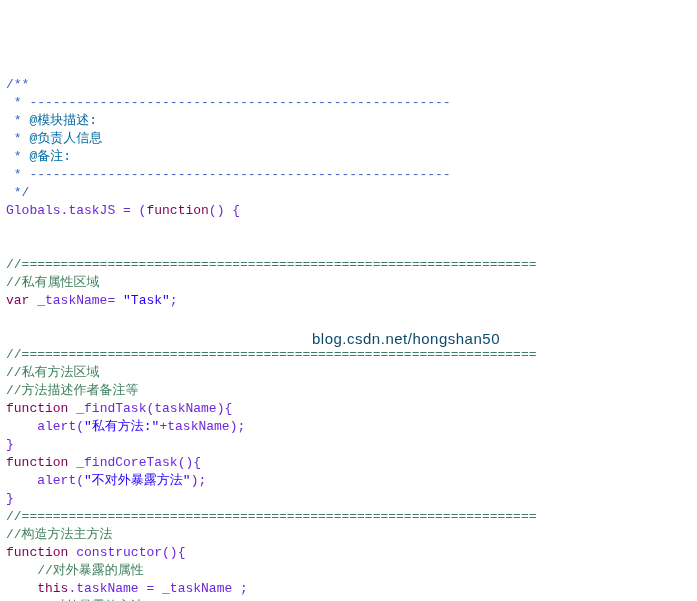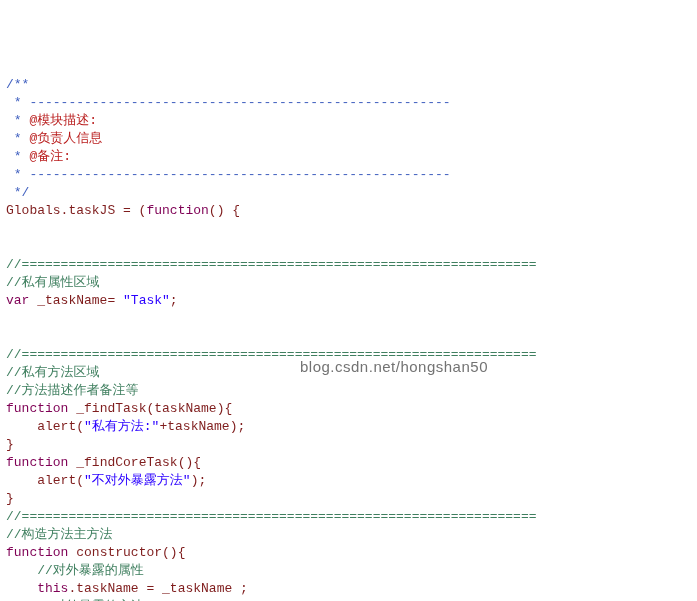--- a/index.html
+++ b/index.html
@@ -11,35 +11,34 @@
     line-height: 18px;
     color: #000000;
     white-space: pre;
     overflow: hidden;
     width: 697px;
     box-sizing: border-box;
   }
   .line { display: block; min-height: 18px; }
   .c-comment   { color: #3F7F5F; }  
   .c-doccomment{ color: #3F5FBF; }  
-  .c-doctag    { color: #b91c1c; }  
+  .c-doctag    { color: #0369a1; }  
   .c-keyword   { color: #7F0055; font-weight: normal; } 
   .c-string    { color: #2A00FF; }  
-  .c-default   { color: #7f1d1d; }
+  .c-default   { color: #6d28d9; }
   .watermark {
     position: absolute;
     top: 330px;
-    left: 300px;
-    color: #737373;
+    left: 312px;
+    color: #0c4a6e;
     font-family: Arial, sans-serif;
     font-size: 15px;
     letter-spacing: 0.5px;
     pointer-events: none;
     user-select: none;
-    margin-top: 28px;
   }
 </style>
 </head>
 <body>
 
 
 
 <div id="code-container"><div class="line"><span class="c-doccomment">/**</span></div><div class="line"><span class="c-doccomment"> * </span><span class="c-doccomment">------------------------------------------------------</span></div><div class="line"><span class="c-doccomment"> * </span><span class="c-doctag">@模块描述:</span></div><div class="line"><span class="c-doccomment"> * </span><span class="c-doctag">@负责人信息</span></div><div class="line"><span class="c-doccomment"> * </span><span class="c-doctag">@备注:</span></div><div class="line"><span class="c-doccomment"> * </span><span class="c-doccomment">------------------------------------------------------</span></div><div class="line"><span class="c-doccomment"> */</span></div><div class="line"><span class="c-default">Globals.taskJS = (</span><span class="c-keyword">function</span><span class="c-default">() {</span></div><div class="line"><span class="c-default"></span></div><div class="line"><span class="c-default"></span></div><div class="line"><span class="c-comment">//==================================================================</span></div><div class="line"><span class="c-comment">//私有属性区域</span></div><div class="line"><span class="c-keyword">var</span><span class="c-default"> _taskName= </span><span class="c-string">"Task"</span><span class="c-default">;</span></div><div class="line"><span class="c-default"></span></div><div class="line"><span class="c-default"></span></div><div class="line"><span class="c-comment">//==================================================================</span></div><div class="line"><span class="c-comment">//私有方法区域</span></div><div class="line"><span class="c-comment">//方法描述作者备注等</span></div><div class="line"><span class="c-keyword">function</span><span class="c-default"> _findTask(taskName){</span></div><div class="line"><span class="c-default">    alert(</span><span class="c-string">"私有方法:"</span><span class="c-default">+taskName);</span></div><div class="line"><span class="c-default">}</span></div><div class="line"><span class="c-keyword">function</span><span class="c-default"> _findCoreTask(){</span></div><div class="line"><span class="c-default">    alert(</span><span class="c-string">"不对外暴露方法"</span><span class="c-default">);</span></div><div class="line"><span class="c-default">}</span></div><div class="line"><span class="c-comment">//==================================================================</span></div><div class="line"><span class="c-comment">//构造方法主方法</span></div><div class="line"><span class="c-keyword">function</span><span class="c-default"> constructor(){</span></div><div class="line"><span class="c-default">    </span><span class="c-comment">//对外暴露的属性</span></div><div class="line"><span class="c-default">    </span><span class="c-keyword">this</span><span class="c-default">.taskName = _taskName ;</span></div><div class="line"><span class="c-default">    </span><span class="c-comment">//对外暴露的方法</span></div></div>
 <div class="watermark">blog.csdn.net/hongshan50</div>
 

